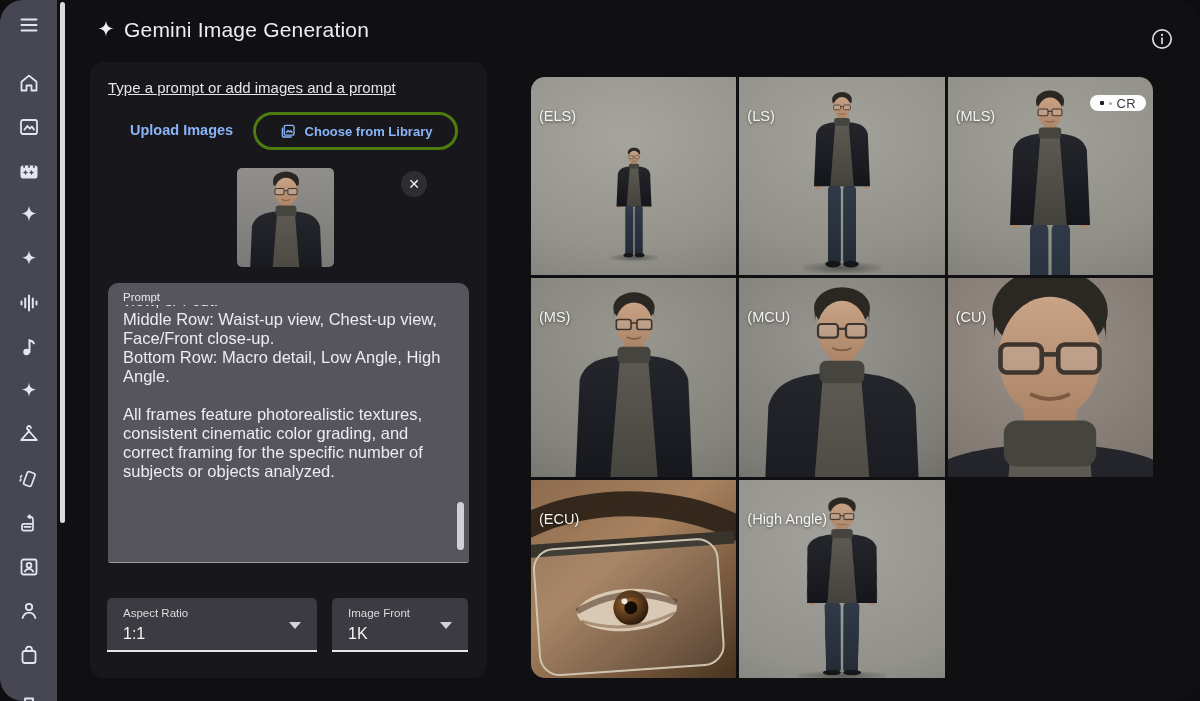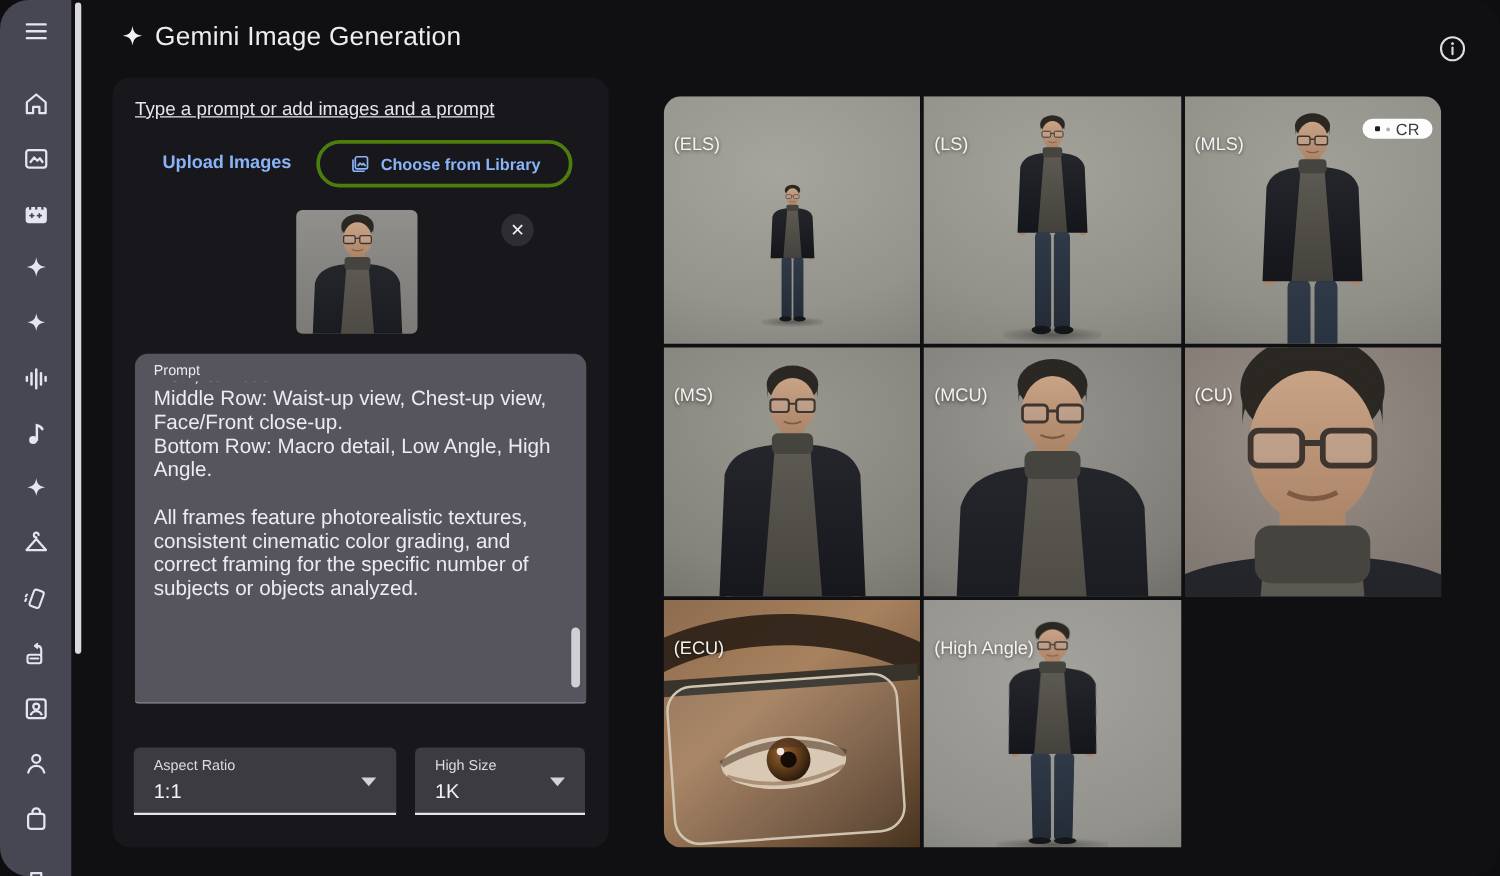--- a/index.html
+++ b/index.html
@@ -292,21 +292,21 @@
       </div>
       <div class="prompt-sb"></div>
     </div>
 
     <div class="select sel-ar">
       <div class="sel-label">Aspect Ratio</div>
       <div class="sel-value">1:1</div>
       <div class="sel-caret"></div>
     </div>
     <div class="select sel-is">
-      <div class="sel-label">High Size</div>
+      <div class="sel-label">Image Front</div>
       <div class="sel-value">1K</div>
       <div class="sel-caret"></div>
     </div>
   </section>
 
   <section class="grid">
 
     <div class="cell els">
       <svg class="fig">
           <use href="#figman"></use>

